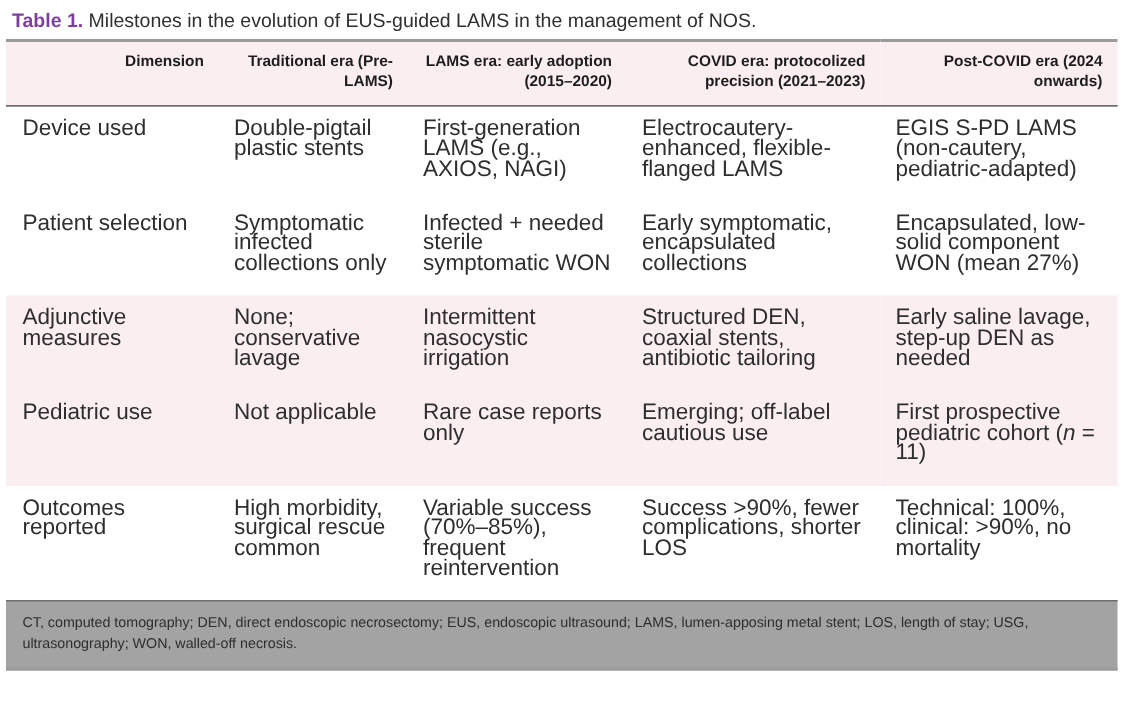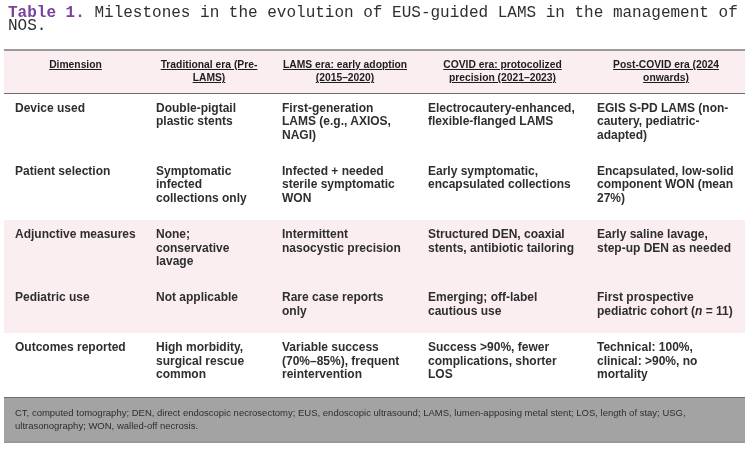--- a/index.html
+++ b/index.html
@@ -12,25 +12,24 @@
   }
   #page {
     position: relative;
     width: 749px;
     height: 468px;
     background: #ffffff;
   }
 
   
   .caption {
-    padding: 7px 8px 16px 8px;
-    font-size: 16px;
+    padding: 7px 8px 6px 8px;
+    font-size: 13px;
     line-height: 13px;
     color: #2b2b2b;
-    font-family: Liberation Mono, monospace;
   }
   .caption-label {
     color: #7b3fa0;
     font-weight: bold;
   }
   .caption-text { color: #2f2f2f; }
 
   
   table.milestones {
     width: 741px;
@@ -41,40 +40,39 @@
   table.milestones col.c1 { width: 142px; }
   table.milestones col.c2 { width: 126px; }
   table.milestones col.c3 { width: 146px; }
   table.milestones col.c4 { width: 169px; }
   table.milestones col.c5 { width: 158px; }
 
   thead tr.head-row {
     background: #fbeef1;
   }
   thead th {
-    text-align: center;
+    text-align: right;
     vertical-align: top;
     font-size: 10.3px;
     line-height: 13.4px;
     font-weight: bold;
     color: #1d1d1d;
     padding: 7px 10px 8px 10px;
     border-top: 2px solid #9a9a9a;
     border-bottom: 1.5px solid #6e6e6e;
-    text-decoration: underline;
   }
   thead th:first-child { padding-left: 11px; }
 
   tbody td {
     vertical-align: top;
-    font-size: 12px;
+    font-size: 15px;
     line-height: 13.4px;
     color: #2e2e2e;
     padding: 8px 10px 15px 10px;
-    font-weight: bold;
+    font-weight: normal;
   }
   tbody td:first-child { padding-left: 11px; }
   tbody tr.row-odd  { background: #ffffff; }
   tbody tr.row-even { background: #fbeef1; }
 
   tbody td em { font-style: italic; }
 
   
   .footnote {
     margin: 0 4px;
@@ -129,21 +127,21 @@
         <td>Patient selection</td>
         <td>Symptomatic infected collections only</td>
         <td>Infected + needed sterile symptomatic WON</td>
         <td>Early symptomatic, encapsulated collections</td>
         <td>Encapsulated, low-solid component WON (mean 27%)</td>
       </tr>
 
       <tr class="row-even">
         <td>Adjunctive measures</td>
         <td>None; conservative lavage</td>
-        <td>Intermittent nasocystic precision</td>
+        <td>Intermittent nasocystic irrigation</td>
         <td>Structured DEN, coaxial stents, antibiotic tailoring</td>
         <td>Early saline lavage, step-up DEN as needed</td>
       </tr>
 
 
       <tr class="row-even">
         <td>Pediatric use</td>
         <td>Not applicable</td>
         <td>Rare case reports only</td>
         <td>Emerging; off-label cautious use</td>

